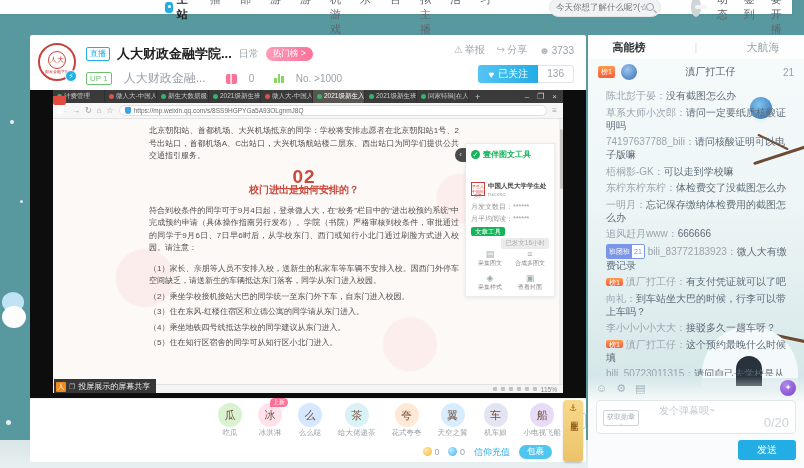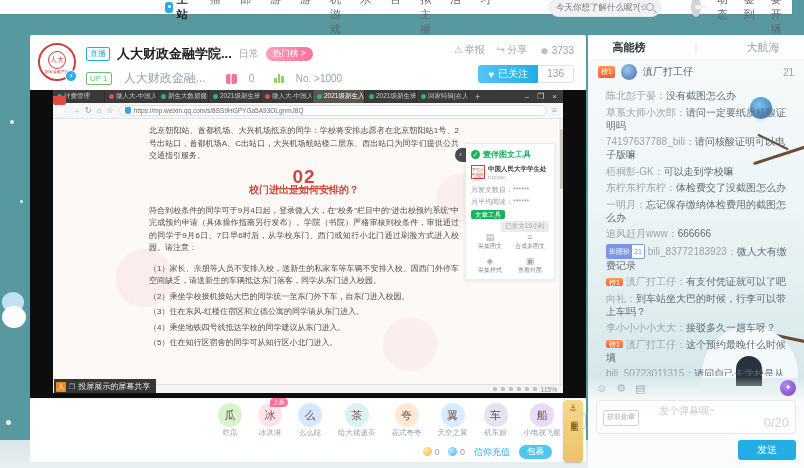--- a/index.html
+++ b/index.html
@@ -82,21 +82,21 @@
   .article p { margin-bottom:8px; }
   .sec-no { text-align:center; font-size:19px; font-weight:bold; color:#cb4a3f; letter-spacing:1px; margin:2px 0 1px; }
   .sec-no span { border-bottom:1.5px solid #cb4a3f; padding:0 16px 1px; }
   .sec-title { text-align:center; font-size:10px; font-weight:bold; color:#cb4a3f; margin-bottom:8px; }
   .itemlist div { margin-bottom:3px; }
   .pg-scroll { position:absolute; right:0; top:0; bottom:0; width:4px; background:#f0eeec; }
   .pg-scroll::after { content:""; position:absolute; right:0.5px; top:10px; width:3px; height:60px; background:#c9c6c3; border-radius:2px; }
   
   .plugin { position:absolute; right:8px; top:24px; width:90px; background:#fff; border:1px solid #ececec; box-shadow:0 1px 4px rgba(0,0,0,.08); font-size:7px; color:#777; padding:5px 5px 4px; }
   .plg-toggle { position:absolute; left:-11px; top:4px; width:11px; height:14px; background:#4a4a4a; color:#ddd; border-radius:7px 0 0 7px; font-size:8px; text-align:center; line-height:14px; }
-  .plg-head { display:flex; align-items:center; gap:3px; color:#14b45a; font-weight:bold; font-size:8px; margin-bottom:5px; white-space:nowrap; }
+  .plg-head { display:flex; align-items:center; gap:3px; color:#14b45a; font-weight:bold; font-size:8px; margin-bottom:22px; white-space:nowrap; }
   .plg-logo { width:9px; height:9px; background:#14b45a; border-radius:50%; color:#fff; font-size:7px; line-height:9px; text-align:center; flex:none; }
   .plg-acct { display:flex; gap:3px; margin-bottom:5px; }
   .plg-seal { width:14px; height:14px; background:#fff; border:1px solid #c9413b; color:#c9413b; font-size:4px; line-height:4.5px; text-align:center; padding-top:2px; flex:none; }
   .plg-acct b { font-size:6.5px; color:#444; display:block; line-height:8px; }
   .plg-acct i { font-style:normal; color:#aaa; font-size:6px; }
   .plg-stat { white-space:nowrap; margin-bottom:2px; color:#999; }
   .plg-badges { margin:4px 0; }
   .bdg-green { background:#14b45a; color:#fff; padding:1px 4px; border-radius:2px; font-size:6.5px; }
   .bdg-gray { background:#ebebeb; color:#aaa; padding:1px 4px; border-radius:2px; font-size:6.5px; float:right; margin-top:1px; }
   .plg-tools { display:grid; grid-template-columns:1fr 1fr; gap:5px 2px; margin-top:10px; text-align:center; clear:both; }
@@ -136,21 +136,21 @@
   .chibi { position:absolute; right:32px; top:62px; width:22px; height:22px; border-radius:50%; background:radial-gradient(circle at 40% 35%,#7ec4ee,#2f6db3); box-shadow:0 6px 0 -2px #e8f4f8; }
   .igloo { position:absolute; right:6px; bottom:82px; width:96px; height:60px; background:#f4fafb; border-radius:96px 96px 0 0; box-shadow:inset 0 -8px 0 #dcebed; }
   .igloo::after { content:""; position:absolute; left:34px; bottom:0; width:26px; height:30px; background:#27323c; border-radius:13px 13px 0 0; }
   .side-tabs { height:24px; display:flex; align-items:center; justify-content:space-around; background:rgba(255,255,255,.75); font-size:11px; flex:none; position:relative; z-index:2; }
   .side-tabs .divider { color:#d5dde0; }
   .tab-on { color:#2f3438; font-weight:bold; cursor:pointer; }
   .tab-off { color:#9aa4ab; cursor:pointer; }
   .rank-item { height:26px; display:flex; align-items:center; gap:5px; padding:0 10px; font-size:10px; color:#555e66; flex:none; position:relative; z-index:2; }
   .rk-badge { background:linear-gradient(180deg,#ff9a4d,#f55d3c); color:#fff; font-size:7px; padding:1px 3px; border-radius:2px; }
   .rk-avatar { width:18px; height:18px; border-radius:50%; background:radial-gradient(circle at 40% 35%,#9cc6ef,#3a6db0); border:1px solid #fff; }
-  .rk-name { flex:1; }
+  .rk-name { flex:1;text-align:center; }
   .rk-val { color:#99a2aa; }
   .chat-list { flex:1; overflow:hidden; padding:4px 10px 0; position:relative; z-index:2; }
   .msg { font-size:10px; line-height:13px; margin-bottom:3.5px;padding-left:8px; }
   .msg .badge { background:linear-gradient(180deg,#ff9a4d,#f55d3c); color:#fff; font-size:7px; padding:0.5px 3px; border-radius:2px; margin-right:3px; vertical-align:1px; }
   .medal { display:inline-flex; border:1px solid #7b96e8; border-radius:2px; overflow:hidden; font-size:7px; vertical-align:1px; margin-right:3px; }
   .medal .mn { background:#7b96e8; color:#fff; padding:0 2px; }
   .medal .ml { color:#7b96e8; padding:0 2px; background:#fff; }
   .msg .u { color:#9aa4ad; }
   .msg .t { color:#5f6b78; }
   

